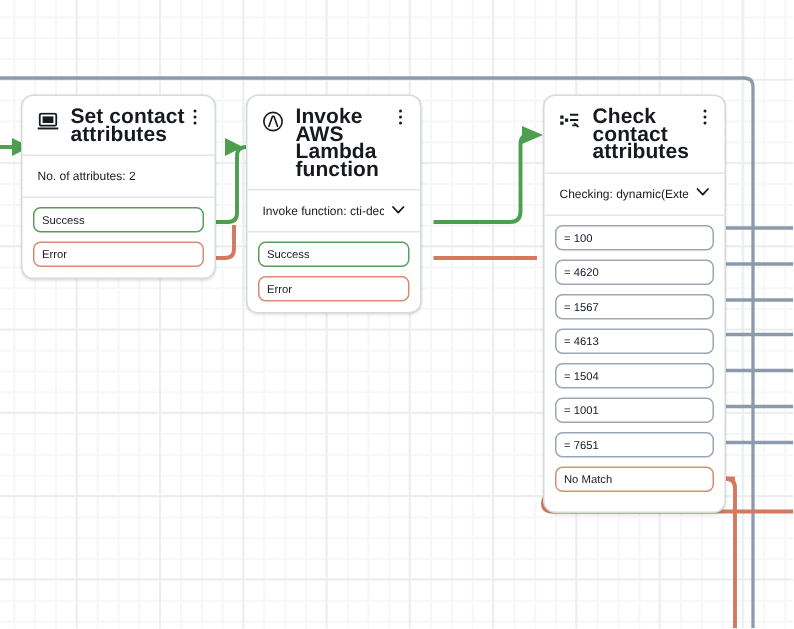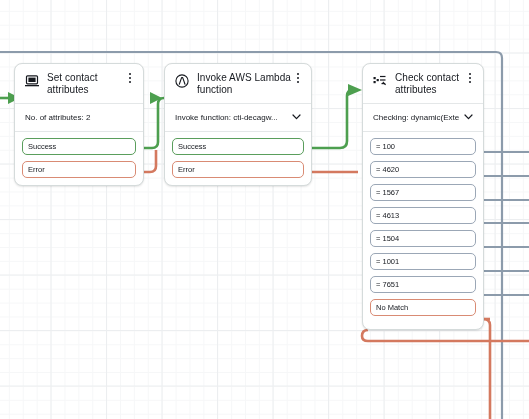--- a/index.html
+++ b/index.html
@@ -51,22 +51,22 @@
     width: 16px;
     height: 16px;
     flex: 0 0 16px;
     margin-top: 1px;
     margin-right: 7px;
     display: flex;
     align-items: center;
     justify-content: center;
   }
   .node-title {
-    font-size: 10px;
-    font-weight: normal;
+    font-size: 14px;
+    font-weight: bold;
     color: #16191f;
     line-height: 11.5px;
     flex: 1 1 auto;
     letter-spacing: 0.05px;
   }
   .kebab {
     width: 10px;
     flex: 0 0 10px;
     display: flex;
     flex-direction: column;
@@ -116,21 +116,21 @@
     background: #fff;
     margin-bottom: 6px;
   }
   .port:last-child { margin-bottom: 0; }
   .port.success { border-color: #5a9e5c; }
   .port.error { border-color: #d98b74; }
   .port.nomatch { border-color: #d98b74; }
 
   
   #node-set     { left: 14px;  top: 63px;  width: 130px; }
-  #node-lambda  { left: 164px; top: 63px;  width: 148px; }
+  #node-lambda  { left: 164px; top: 63px;  width: 117px; }
   #node-check   { left: 362px; top: 63px;  width: 122px; }
 
   #node-check .ports { padding: 6px 7px 7px 7px; }
   #node-check .port { height: 17px; margin-bottom: 6px; }
 </style>
 </head>
 <body>
 
 <div id="canvas">
 

